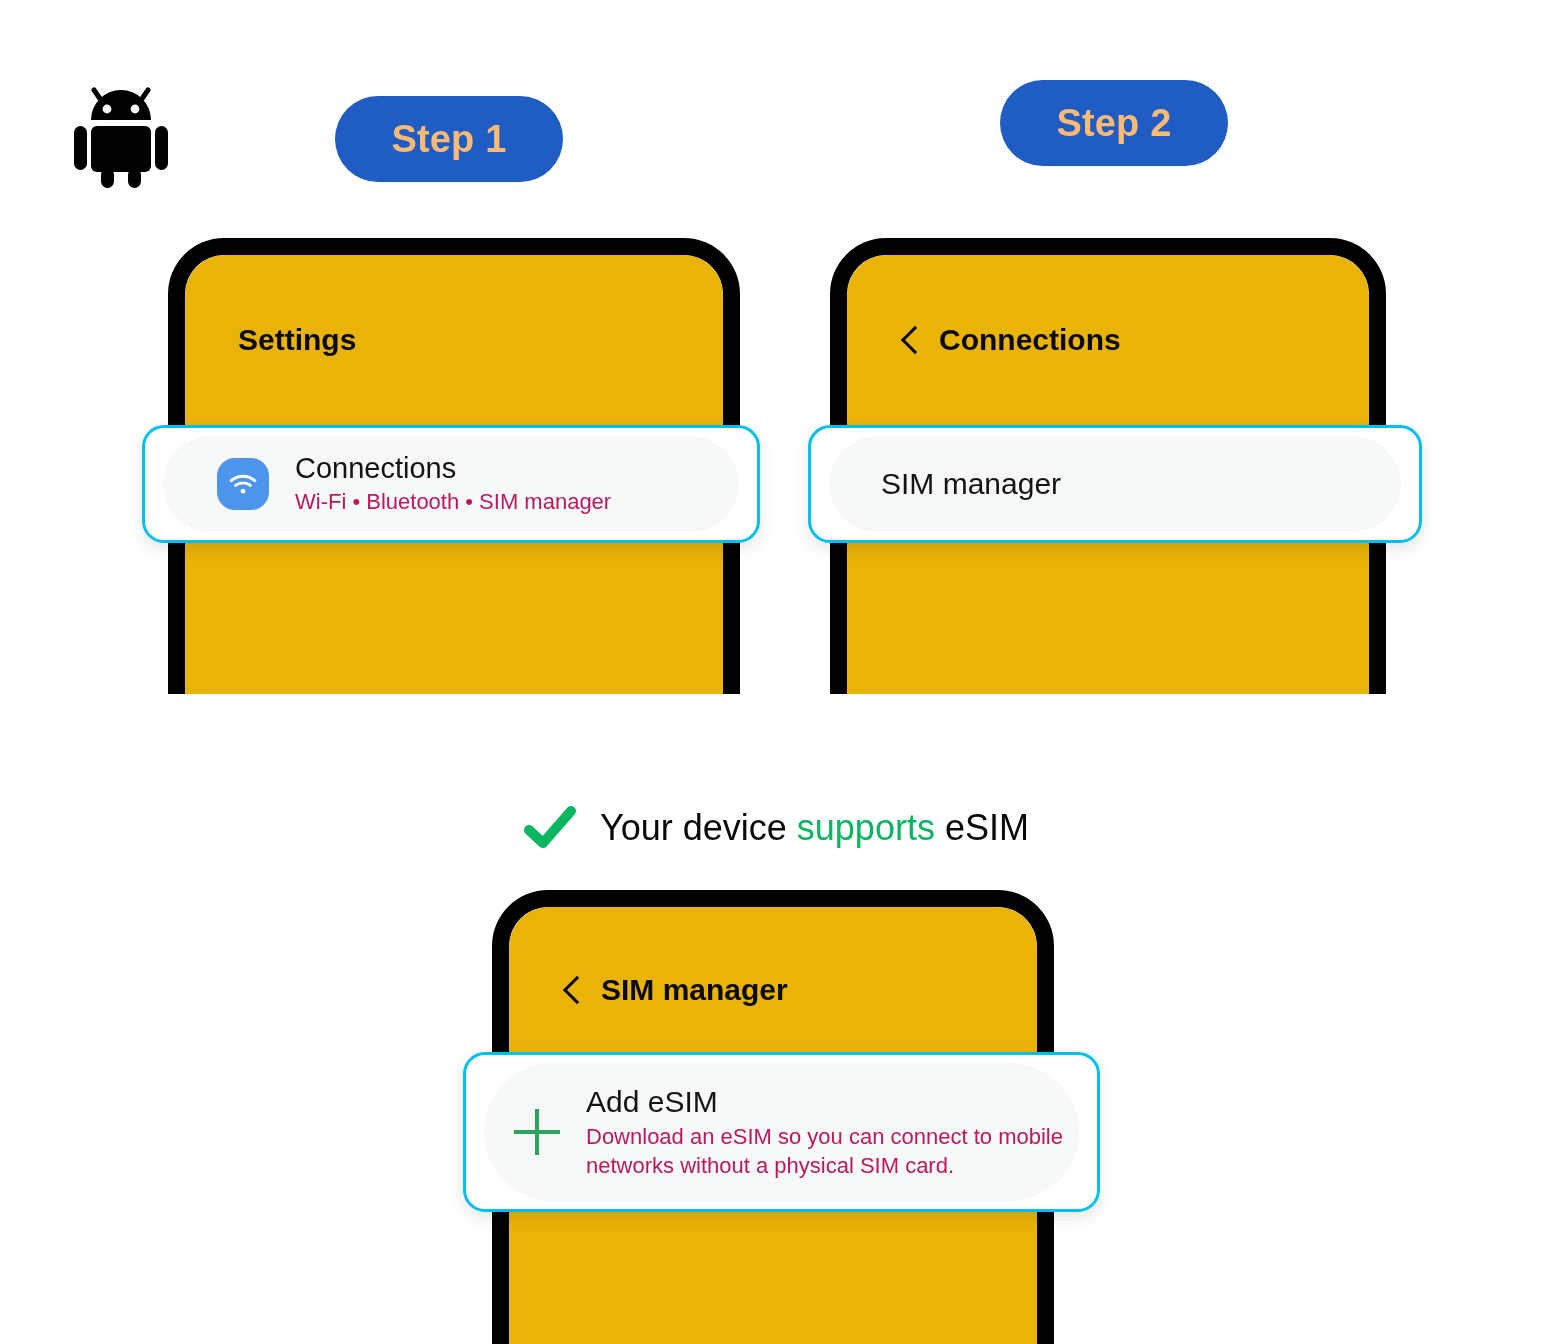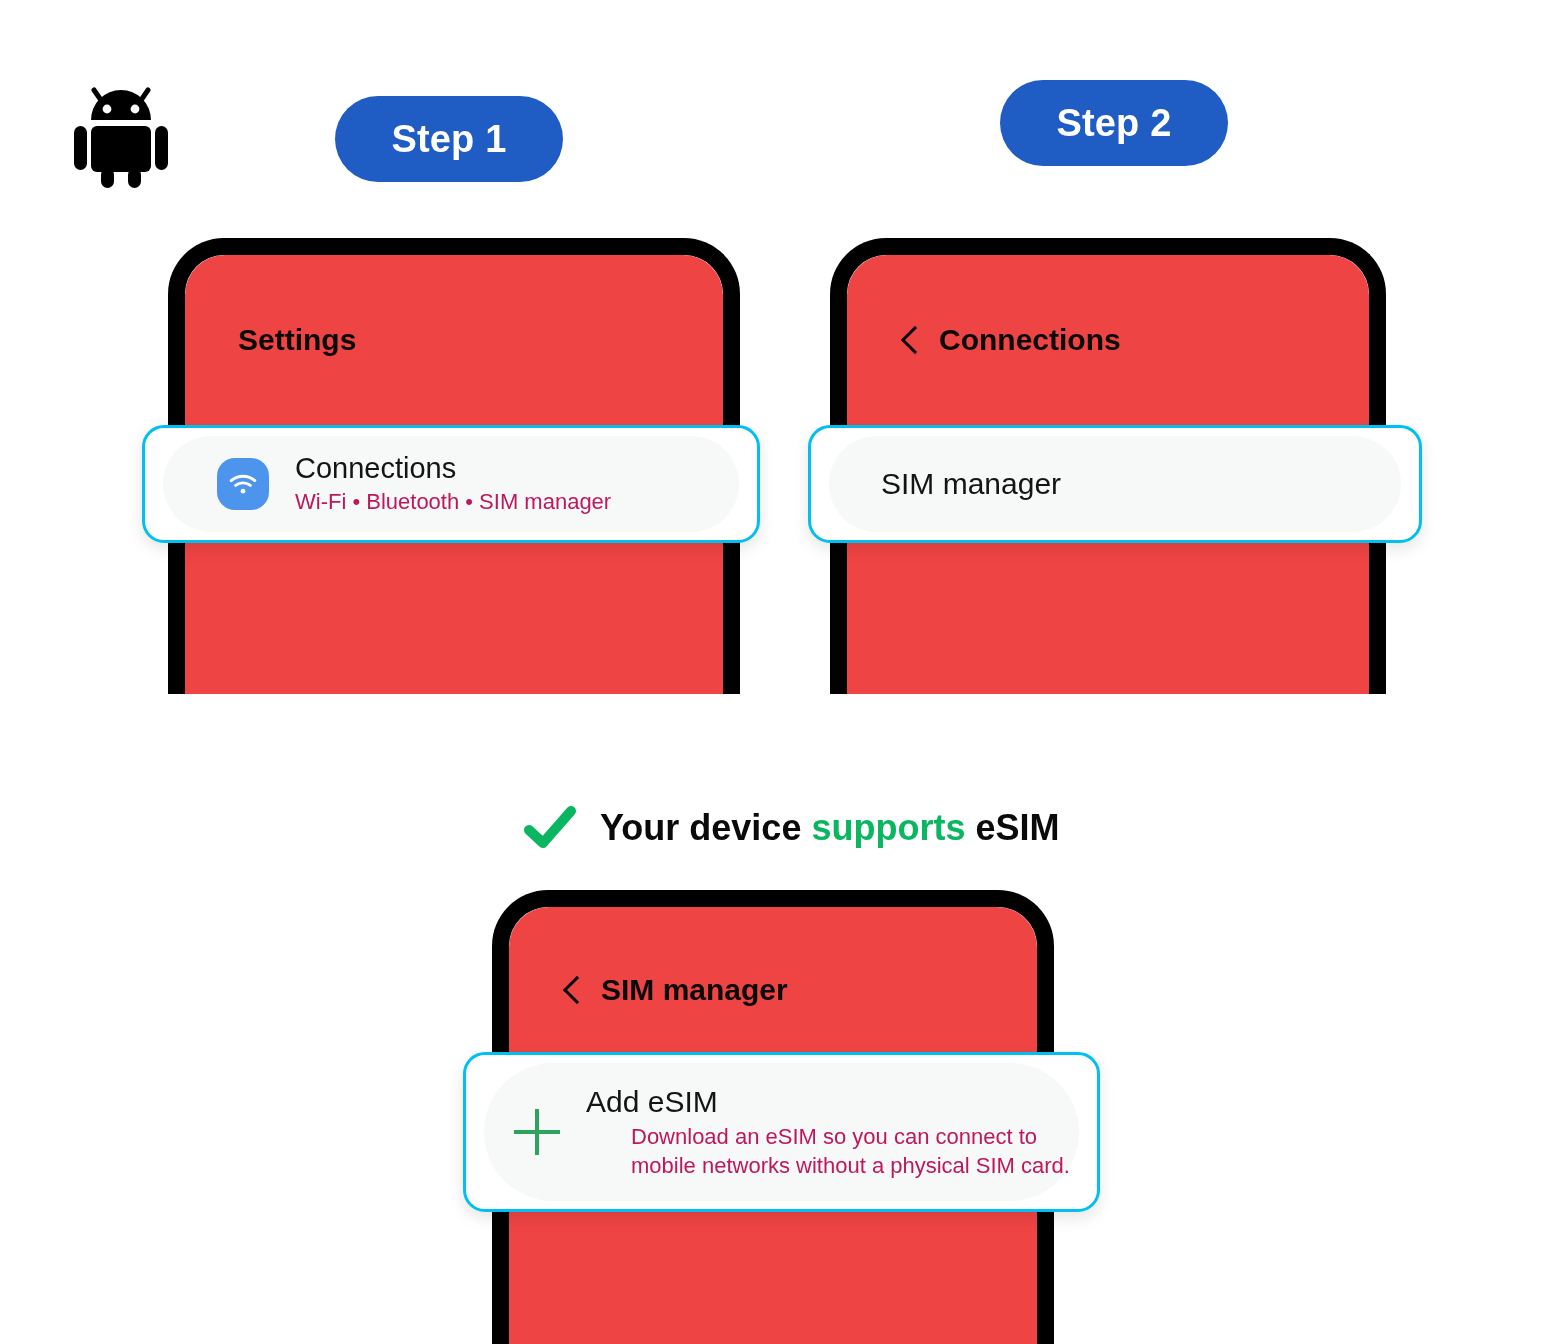--- a/index.html
+++ b/index.html
@@ -25,21 +25,21 @@
     height: 106px;
   }
 
   
   .step-pill {
     position: absolute;
     display: flex;
     align-items: center;
     justify-content: center;
     background: #1f5cc4;
-    color: #ffffff;
+    color: #fdba74;
     border-radius: 999px;
     font-family: "Liberation Sans", sans-serif;
     font-weight: bold;
     font-size: 38px;
     letter-spacing: 0.2px;
     box-sizing: border-box;
   }
   #step1-pill { left: 335px; top: 96px; width: 228px; height: 86px; }
   #step2-pill { left: 1000px; top: 80px; width: 228px; height: 86px; }
 
@@ -50,21 +50,21 @@
     border: 17px solid #000000;
     border-bottom: none;
     border-top-left-radius: 56px;
     border-top-right-radius: 56px;
     background: #f4f4f4;
     overflow: hidden;
   }
   .phone-screen {
     position: absolute;
     inset: 0;
-    background: #ef4444;
+    background: #eab308;
     border-top-left-radius: 40px;
     border-top-right-radius: 40px;
   }
   #phone-1 { left: 168px; top: 238px; width: 572px; height: 456px; }
   #phone-2 { left: 830px; top: 238px; width: 556px; height: 456px; }
   #phone-3 { left: 492px; top: 890px; width: 562px; height: 454px; }
 
   
   .screen-header {
     position: absolute;
@@ -145,21 +145,21 @@
     white-space: nowrap;
   }
   .card-sub {
     font-family: "Liberation Sans", sans-serif;
     font-size: 22px;
     color: #be185d;
     line-height: 1.3;
     margin-top: 3px;
     white-space: nowrap;
   }
-  .card-sub-multi { white-space: normal; max-width: 500px; margin-left: 45px; }
+  .card-sub-multi { white-space: normal; max-width: 500px; }
 
   
   #card-sim-manager .card-text { margin-left: 52px; }
   #card-sim-manager .card-title { font-size: 30px; }
 
   
   .plus-icon {
     flex: none;
     width: 46px;
     height: 46px;
@@ -181,21 +181,21 @@
   
   #support-banner {
     position: absolute;
     left: 524px;
     top: 805px;
     display: flex;
     align-items: center;
     gap: 24px;
     font-family: "Liberation Sans", sans-serif;
     font-size: 36px;
-    font-weight: bold;
+    font-weight: normal;
     color: #0a0a0a;
     white-space: nowrap;
   }
   .check-icon { flex: none; width: 52px; height: 46px; }
   .support-word { color: #0bb661; }
 </style>
 </head>
 <body>
 
 <div class="android-logo">

